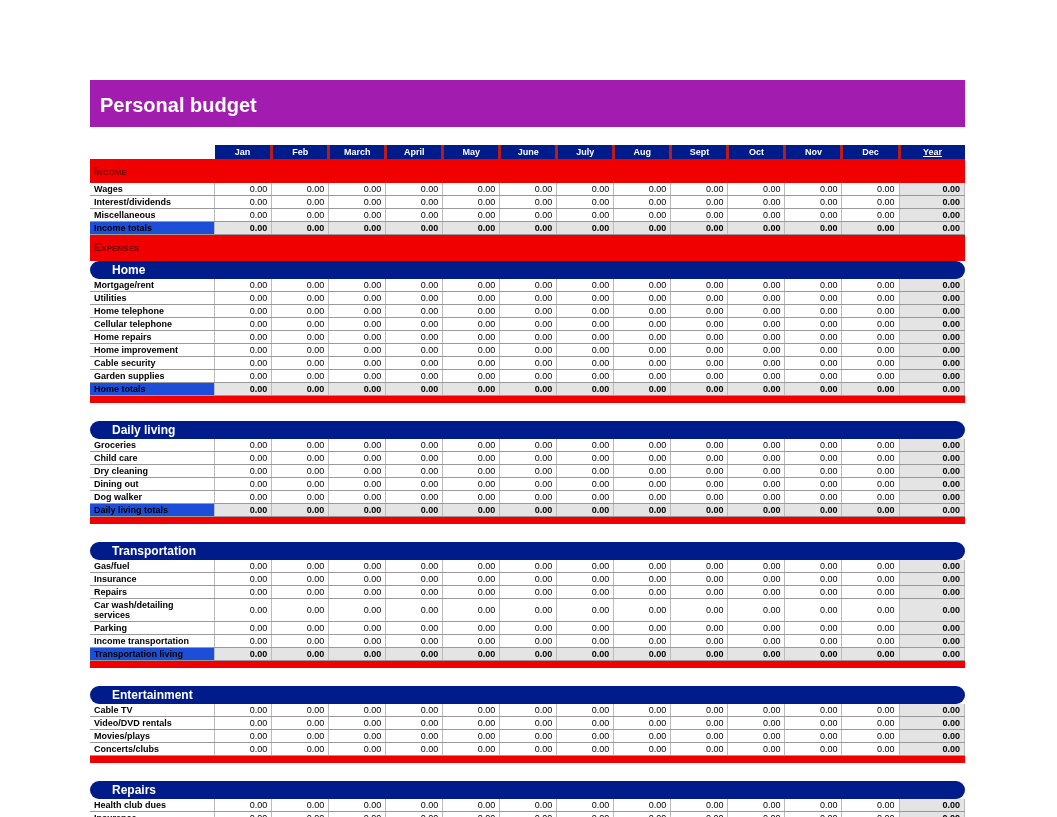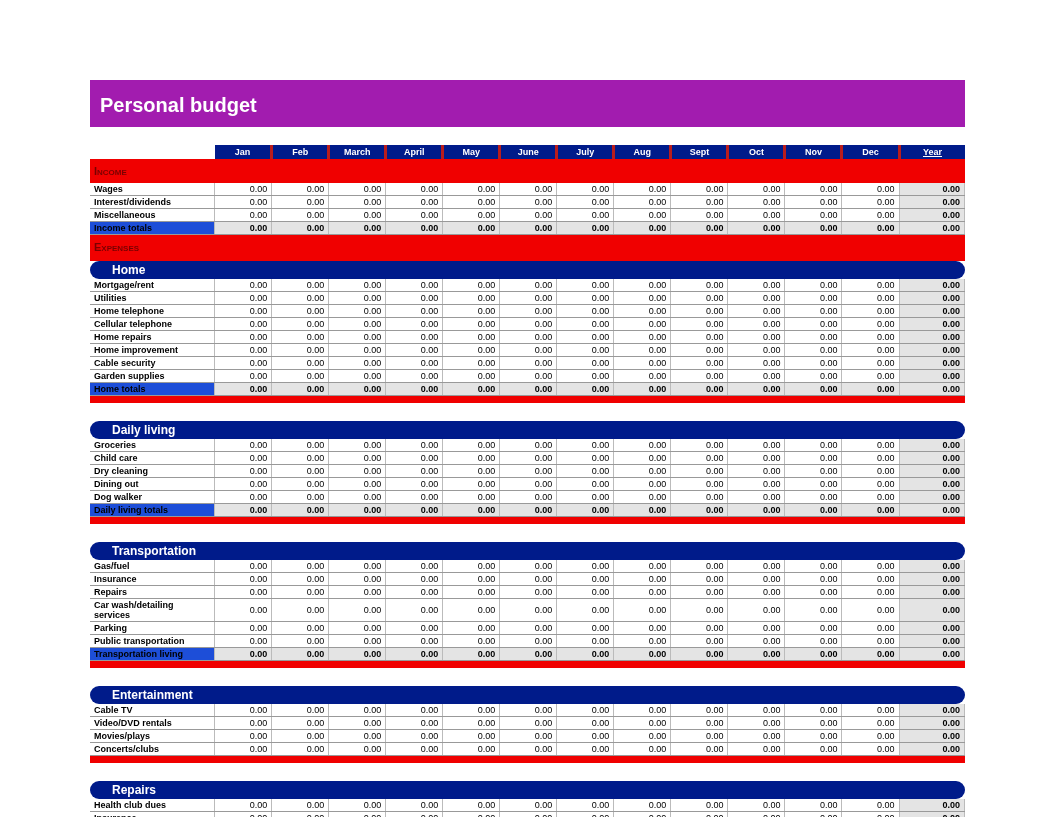--- a/index.html
+++ b/index.html
@@ -472,21 +472,21 @@
           <td class="num">0.00</td>
           <td class="num">0.00</td>
           <td class="num">0.00</td>
           <td class="num">0.00</td>
           <td class="num">0.00</td>
           <td class="num">0.00</td>
           <td class="num">0.00</td>
           <td class="num year">0.00</td>
         </tr>
         <tr class="row">
-          <td class="label">Public transportation</td>
+          <td class="label">Income transportation</td>
           <td class="num">0.00</td>
           <td class="num">0.00</td>
           <td class="num">0.00</td>
           <td class="num">0.00</td>
           <td class="num">0.00</td>
           <td class="num">0.00</td>
           <td class="num">0.00</td>
           <td class="num">0.00</td>
           <td class="num">0.00</td>
           <td class="num">0.00</td>

